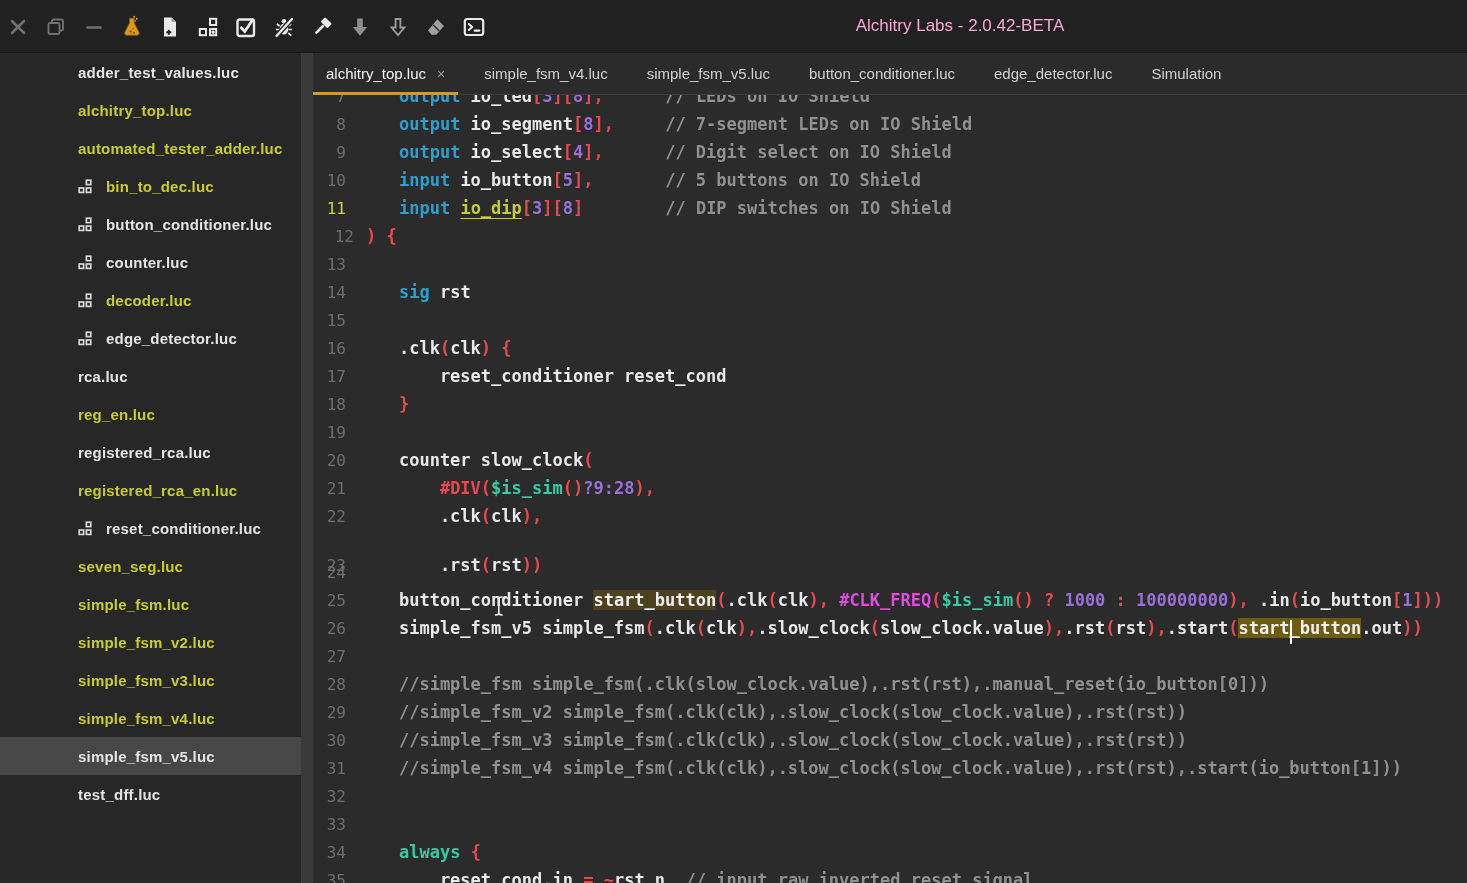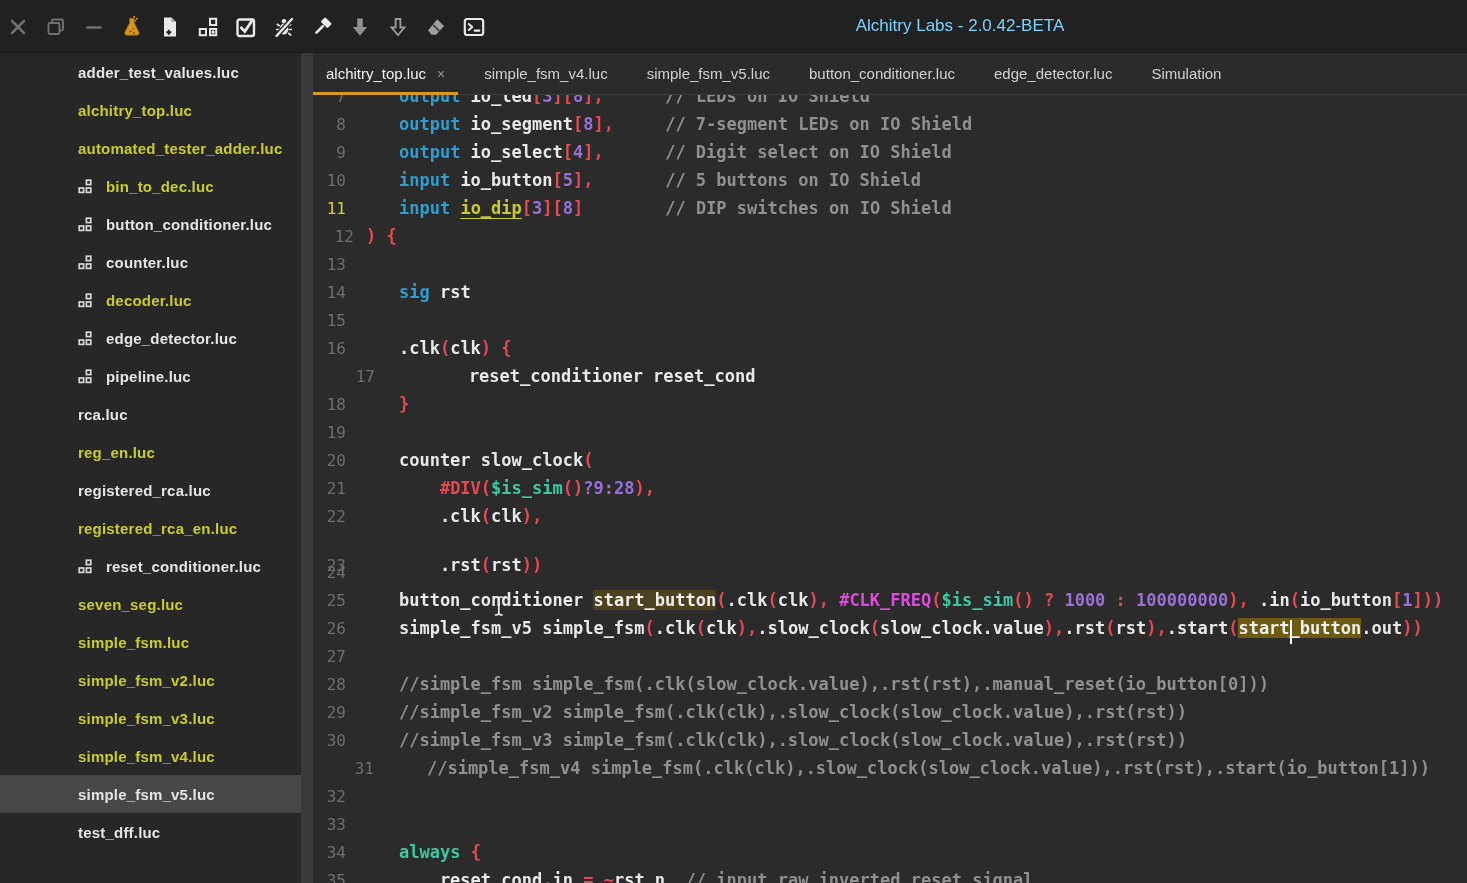--- a/index.html
+++ b/index.html
@@ -6,21 +6,21 @@
   .screen{position:relative;width:1467px;height:883px;overflow:hidden;
     background:var(--bg-editor,#2b2b2b);font-family:"Liberation Sans",sans-serif;}
 
   
   .titlebar{position:absolute;left:0;top:0;width:1467px;height:53px;
     background:var(--bg-title,#212121);border-bottom:1px solid #1a1a1a;box-sizing:border-box;}
   .toolbar{position:absolute;left:5px;top:0;height:53px;display:flex;align-items:center;gap:12px;}
   .tb-btn{width:26px;height:26px;display:flex;align-items:center;justify-content:center;cursor:pointer;}
   .tb-btn svg{width:24px;height:24px;display:block;}
   .title{position:absolute;left:960px;top:50%;transform:translate(-50%,-50%);
-    color:#7dd3fc;font-size:17px;white-space:nowrap;}
+    color:#f9a8d4;font-size:17px;white-space:nowrap;}
 
   
   .sidebar{position:absolute;left:0;top:53px;width:313px;height:830px;
     background:var(--bg-side,#272727);overflow:hidden;}
   .side-item{height:38px;display:flex;align-items:center;padding-left:78px;
     font-size:15px;font-weight:700;letter-spacing:.2px;cursor:pointer;white-space:nowrap;}
   .side-item.c-yellow .side-label{color:var(--file-yellow,#c9cd2a);}
   .side-item.c-white .side-label{color:var(--file-white,#e4e4e4);}
   .side-item.selected{background:var(--row-sel,#474747);}
   .module-icon{width:17px;height:15px;margin-right:11px;display:inline-flex;}
@@ -214,30 +214,20 @@
         <span class="module-icon">
           <svg viewBox="0 0 15 15" fill="none" stroke="#d8d8d8" stroke-width="1.7">
             <rect x="1.2" y="9" width="4.4" height="4.4"></rect>
             <rect x="8.4" y="1.2" width="4.4" height="4.4"></rect>
             <rect x="8.4" y="9" width="4.4" height="4.4"></rect>
           </svg>
         </span>
         <span class="side-label">edge_detector.luc</span>
       </div>
       <div class="side-item c-white">
-        <span class="module-icon">
-          <svg viewBox="0 0 15 15" fill="none" stroke="#d8d8d8" stroke-width="1.7">
-            <rect x="1.2" y="9" width="4.4" height="4.4"></rect>
-            <rect x="8.4" y="1.2" width="4.4" height="4.4"></rect>
-            <rect x="8.4" y="9" width="4.4" height="4.4"></rect>
-          </svg>
-        </span>
-        <span class="side-label">pipeline.luc</span>
-      </div>
-      <div class="side-item c-white">
         <span class="side-label">rca.luc</span>
       </div>
       <div class="side-item c-yellow">
         <span class="side-label">reg_en.luc</span>
       </div>
       <div class="side-item c-white">
         <span class="side-label">registered_rca.luc</span>
       </div>
       <div class="side-item c-yellow">
         <span class="side-label">registered_rca_en.luc</span>
@@ -302,35 +292,35 @@
       <div class="code-row" style="top: -13px;"><span class="gutter">7</span><span class="code"><span class="seg-w">    </span><span class="seg-k">output</span><span class="seg-w"> io_led</span><span class="seg-r">[</span><span class="seg-n">3</span><span class="seg-r">][</span><span class="seg-n">8</span><span class="seg-r">],</span><span class="seg-w">      </span><span class="seg-c">// LEDs on IO Shield</span></span></div>
       <div class="code-row" style="top: 15px;"><span class="gutter">8</span><span class="code"><span class="seg-w">    </span><span class="seg-k">output</span><span class="seg-w"> io_segment</span><span class="seg-r">[</span><span class="seg-n">8</span><span class="seg-r">],</span><span class="seg-w">     </span><span class="seg-c">// 7-segment LEDs on IO Shield</span></span></div>
       <div class="code-row" style="top: 43px;"><span class="gutter">9</span><span class="code"><span class="seg-w">    </span><span class="seg-k">output</span><span class="seg-w"> io_select</span><span class="seg-r">[</span><span class="seg-n">4</span><span class="seg-r">],</span><span class="seg-w">      </span><span class="seg-c">// Digit select on IO Shield</span></span></div>
       <div class="code-row" style="top: 71px;"><span class="gutter">10</span><span class="code"><span class="seg-w">    </span><span class="seg-k">input</span><span class="seg-w"> io_button</span><span class="seg-r">[</span><span class="seg-n">5</span><span class="seg-r">],</span><span class="seg-w">       </span><span class="seg-c">// 5 buttons on IO Shield</span></span></div>
       <div class="code-row" style="top: 99px;"><span class="gutter cur">11</span><span class="code"><span class="seg-w">    </span><span class="seg-k">input</span><span class="seg-w"> </span><span class="seg-y">io_dip</span><span class="seg-r">[</span><span class="seg-n">3</span><span class="seg-r">][</span><span class="seg-n">8</span><span class="seg-r">]</span><span class="seg-w">        </span><span class="seg-c">// DIP switches on IO Shield</span></span></div>
       <div class="code-row" style="top: 127px; padding-left: 8px;"><span class="gutter">12</span><span class="code"><span class="seg-r">)</span><span class="seg-w"> </span><span class="seg-r">{</span></span></div>
       <div class="code-row" style="top: 155px;"><span class="gutter">13</span><span class="code"></span></div>
       <div class="code-row" style="top: 183px;"><span class="gutter">14</span><span class="code"><span class="seg-w">    </span><span class="seg-k">sig</span><span class="seg-w"> rst</span></span></div>
       <div class="code-row" style="top: 211px;"><span class="gutter">15</span><span class="code"></span></div>
       <div class="code-row" style="top: 239px;"><span class="gutter">16</span><span class="code"><span class="seg-w">    .clk</span><span class="seg-r">(</span><span class="seg-w">clk</span><span class="seg-r">)</span><span class="seg-w"> </span><span class="seg-r">{</span></span></div>
-      <div class="code-row" style="top: 267px; padding-left: 29px;"><span class="gutter">17</span><span class="code"><span class="seg-w">        reset_conditioner reset_cond</span></span></div>
+      <div class="code-row" style="top: 267px;"><span class="gutter">17</span><span class="code"><span class="seg-w">        reset_conditioner reset_cond</span></span></div>
       <div class="code-row" style="top: 295px;"><span class="gutter">18</span><span class="code"><span class="seg-w">    </span><span class="seg-r">}</span></span></div>
       <div class="code-row" style="top: 323px;"><span class="gutter">19</span><span class="code"></span></div>
       <div class="code-row" style="top: 351px;"><span class="gutter">20</span><span class="code"><span class="seg-w">    counter slow_clock</span><span class="seg-r">(</span></span></div>
       <div class="code-row" style="top: 379px;"><span class="gutter">21</span><span class="code"><span class="seg-w">        </span><span class="seg-r">#DIV(</span><span class="seg-t">$is_sim</span><span class="seg-r">()</span><span class="seg-n">?9:28</span><span class="seg-r">),</span></span></div>
       <div class="code-row" style="top: 407px;"><span class="gutter">22</span><span class="code"><span class="seg-w">        .clk</span><span class="seg-r">(</span><span class="seg-w">clk</span><span class="seg-r">),</span></span></div>
       <div class="code-row" style="top: 456px;"><span class="gutter">23</span><span class="code"><span class="seg-w">        .rst</span><span class="seg-r">(</span><span class="seg-w">rst</span><span class="seg-r">))</span></span></div>
       <div class="code-row" style="top: 463px;"><span class="gutter">24</span><span class="code"></span></div>
       <div class="code-row" style="top: 491px;"><span class="gutter">25</span><span class="code"><span class="seg-w">    button_conditioner </span><span class="seg-h1">start_button</span><span class="seg-r">(</span><span class="seg-w">.clk</span><span class="seg-r">(</span><span class="seg-w">clk</span><span class="seg-r">),</span><span class="seg-w"> </span><span class="seg-m">#CLK_FREQ</span><span class="seg-r">(</span><span class="seg-t">$is_sim</span><span class="seg-r">()</span><span class="seg-w"> </span><span class="seg-r">?</span><span class="seg-w"> </span><span class="seg-n">1000</span><span class="seg-w"> </span><span class="seg-r">:</span><span class="seg-w"> </span><span class="seg-n">100000000</span><span class="seg-r">),</span><span class="seg-w"> .in</span><span class="seg-r">(</span><span class="seg-w">io_button</span><span class="seg-r">[</span><span class="seg-n">1</span><span class="seg-r">]))</span></span></div>
       <div class="code-row" style="top: 519px;"><span class="gutter">26</span><span class="code"><span class="seg-w">    simple_fsm_v5 simple_fsm</span><span class="seg-r">(</span><span class="seg-w">.clk</span><span class="seg-r">(</span><span class="seg-w">clk</span><span class="seg-r">),</span><span class="seg-w">.slow_clock</span><span class="seg-r">(</span><span class="seg-w">slow_clock.value</span><span class="seg-r">),</span><span class="seg-w">.rst</span><span class="seg-r">(</span><span class="seg-w">rst</span><span class="seg-r">),</span><span class="seg-w">.start</span><span class="seg-r">(</span><span class="seg-h2">start_button<div class="caret"></div></span><span class="seg-w">.out</span><span class="seg-r">))</span></span></div>
       <div class="code-row" style="top: 547px;"><span class="gutter">27</span><span class="code"></span></div>
       <div class="code-row" style="top: 575px;"><span class="gutter">28</span><span class="code"><span class="seg-c">    //simple_fsm simple_fsm(.clk(slow_clock.value),.rst(rst),.manual_reset(io_button[0]))</span></span></div>
       <div class="code-row" style="top: 603px;"><span class="gutter">29</span><span class="code"><span class="seg-c">    //simple_fsm_v2 simple_fsm(.clk(clk),.slow_clock(slow_clock.value),.rst(rst))</span></span></div>
       <div class="code-row" style="top: 631px;"><span class="gutter">30</span><span class="code"><span class="seg-c">    //simple_fsm_v3 simple_fsm(.clk(clk),.slow_clock(slow_clock.value),.rst(rst))</span></span></div>
-      <div class="code-row" style="top: 659px; margin-left: 28px;"><span class="gutter">31</span><span class="code"><span class="seg-c">    //simple_fsm_v4 simple_fsm(.clk(clk),.slow_clock(slow_clock.value),.rst(rst),.start(io_button[1]))</span></span></div>
+      <div class="code-row" style="top: 659px;"><span class="gutter">31</span><span class="code"><span class="seg-c">    //simple_fsm_v4 simple_fsm(.clk(clk),.slow_clock(slow_clock.value),.rst(rst),.start(io_button[1]))</span></span></div>
       <div class="code-row" style="top: 687px;"><span class="gutter">32</span><span class="code"></span></div>
       <div class="code-row" style="top: 715px;"><span class="gutter">33</span><span class="code"></span></div>
       <div class="code-row" style="top: 743px;"><span class="gutter">34</span><span class="code"><span class="seg-w">    </span><span class="seg-t">always</span><span class="seg-w"> </span><span class="seg-r">{</span></span></div>
       <div class="code-row" style="top: 771px;"><span class="gutter">35</span><span class="code"><span class="seg-w">        reset_cond.in </span><span class="seg-r">=</span><span class="seg-w"> </span><span class="seg-r">~</span><span class="seg-w">rst_n  </span><span class="seg-c">// input raw inverted reset signal</span></span></div>
     </div>
 
   <div class="mouse-cursor">
     <svg width="14" height="22" viewBox="0 0 14 22">
       <g fill="none" stroke="#eaeaea" stroke-width="1.7" stroke-linecap="round">
         <path d="M3.5 2c1.6 0 2.7.4 3.3 1.1.6-.7 1.7-1.1 3.3-1.1"></path>

